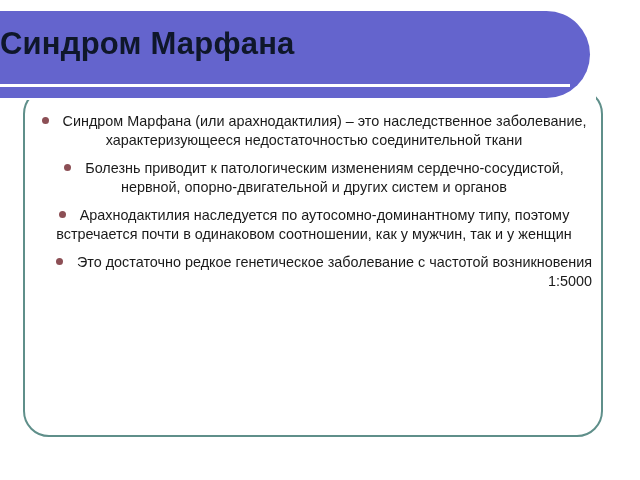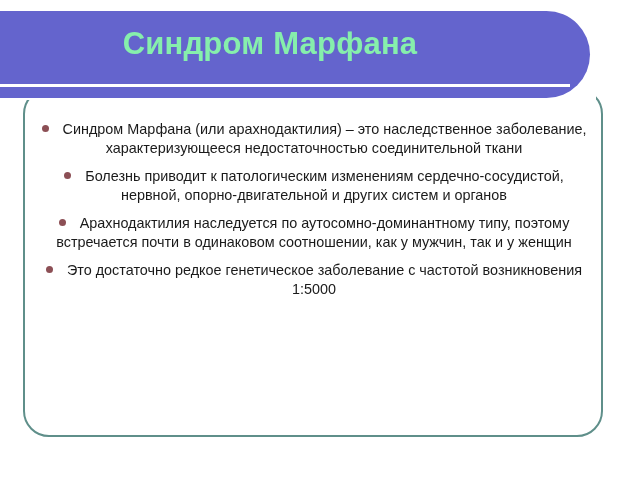--- a/index.html
+++ b/index.html
@@ -33,22 +33,22 @@
     border-top-right-radius: 44px;
     border-bottom-right-radius: 44px;
     z-index: 3;
   }
 
   .title-text {
     position: absolute;
     left: 0;
     top: 14px;
     width: 540px;
-    text-align: center;
-    color: #86efac;
+    text-align: left;
+    color: #0f172a;
     font-size: 31px;
     font-weight: bold;
     letter-spacing: 0.2px;
     line-height: 38px;
     white-space: nowrap;
   }
 
   .title-underline {
     position: absolute;
     left: 0;
@@ -78,35 +78,36 @@
     width: 596px;
     height: 14px;
     background: #ffffff;
     z-index: 2;
   }
 
   
   .content {
     position: absolute;
     left: 36px;
-    top: 120px;
+    top: 112px;
     width: 556px;
     z-index: 4;
   }
 
   .bullet-item {
     text-align: center;
     color: #1a1a1a;
     font-size: 14.4px;
     line-height: 19px;
     margin: 0 0 9px 0;
     padding: 0;
   }
   .bullet-item:last-child {
     margin-bottom: 0;
+    text-align: right;
   }
 
   .bullet-dot {
     display: inline-block;
     width: 7px;
     height: 7px;
     border-radius: 50%;
     background: #8c4f55;
     vertical-align: 2px;
     margin-right: 14px;

